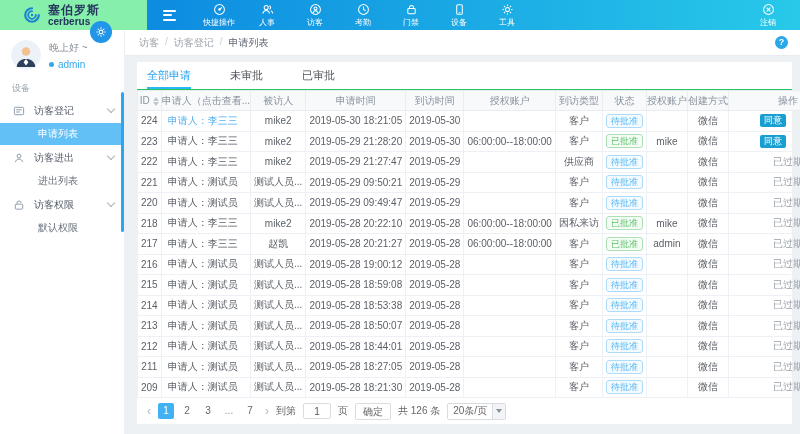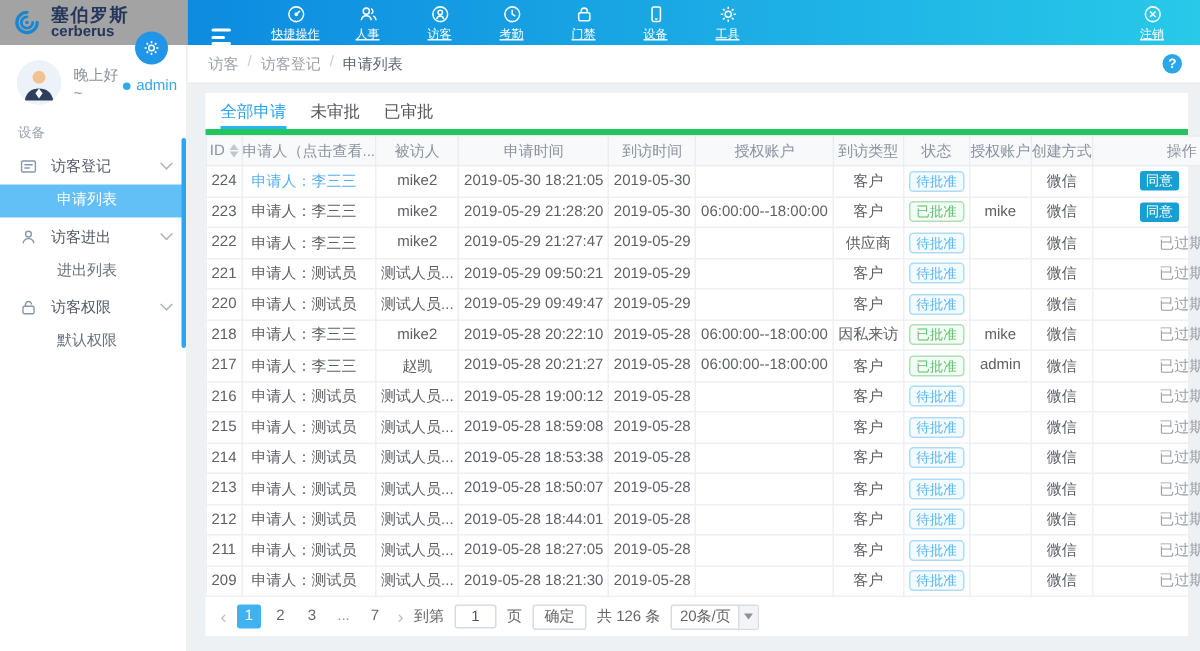--- a/index.html
+++ b/index.html
@@ -1,44 +1,44 @@
 <!DOCTYPE html>
 <html><head>
 <meta charset="utf-8">
 <style>
   * { margin:0; padding:0; box-sizing:border-box; }
   html,body { width:800px; height:434px; overflow:hidden;
     font-family:"Liberation Sans","DejaVu Sans",sans-serif; background:#eef1f4; }
 
   
   .top { display:flex; height:30px; }
-  .logo-area { width:125px; background:#a3a3a3; display:flex; align-items:center; padding-left:7px; gap:5px; }
+  .logo-area { width:147px; background:#86efac; display:flex; align-items:center; padding-left:21px; gap:5px; }
   .logo-area svg { width:22px; height:22px; }
   .logo-txt { display:flex; flex-direction:column; line-height:1; }
   .logo-title { font-size:12px; font-weight:bold; color:#24365c; letter-spacing:1px; }
   .logo-sub { font-size:10px; font-weight:bold; color:#24365c; margin-top:1px; }
-  .nav { flex:1; background:linear-gradient(90deg,#0d8be0,#28c9e9); display:flex; align-items:flex-end; color:#fff;text-decoration:underline; }
+  .nav { flex:1; background:linear-gradient(90deg,#0d8be0,#28c9e9); display:flex; align-items:center; color:#fff; }
   .burger { width:13px; display:flex; flex-direction:column; gap:2.5px; margin:0 19px 0 16px; cursor:pointer; }
   .burger i { display:block; height:2px; background:#fff; border-radius:1px; }
   .burger i:nth-child(2){ width:9px; }
   .nav-item { width:48px; height:30px; display:flex; flex-direction:column; align-items:center; justify-content:center; cursor:pointer; }
   .nav-ico { height:13px; display:flex; align-items:center; }
   .nav-ico svg { width:13px; height:13px; stroke-width:1.1; }
   .nav-lbl { font-size:8px; margin-top:1px; white-space:nowrap; }
   .logout { margin-left:auto; margin-right:8px; }
 
   
   .mid { display:flex; height:404px; }
   .sidebar { width:125px; background:#fff; position:relative; border-right:1px solid #eceff3; }
   .gear-fab { position:absolute; left:90px; top:-9px; width:22px; height:22px; border-radius:50%;
     background:#2196e8; display:flex; align-items:center; justify-content:center; z-index:6; cursor:pointer; }
   .gear-fab svg { width:12px; height:12px; color:#fff; stroke-width:1.2; }
   .user-block { display:flex; padding:10px 6px 6px 11px; gap:8px; align-items:center; }
   .avatar { width:30px; height:30px; border-radius:50%; overflow:hidden; flex:none; }
-  .user-meta { display:flex; flex-direction:row; }
+  .user-meta { display:flex; flex-direction:column; }
   .greeting { font-size:10px; color:#8a9199; }
   .admin-line { display:flex; align-items:center; gap:4px; margin-top:4px; }
   .admin-dot { width:5px; height:5px; border-radius:50%; background:#2ea9ec; }
   .admin-name { font-size:10px; color:#36a7ea; }
   .section-label { font-size:9px; color:#9aa3ad; padding:6px 0 5px 12px; }
   .menu-item { height:21px; display:flex; align-items:center; padding:0 10px 0 13px; font-size:10px; color:#525a66; cursor:pointer; }
   .menu-item .m-ico { width:12px; height:12px; color:#8696a8; margin-right:9px; display:flex; }
   .menu-item .m-ico svg { width:12px; height:12px; stroke-width:1; }
   .chev { margin-left:auto; width:6px; height:6px; border-right:1px solid #aab2bb; border-bottom:1px solid #aab2bb;
     transform:rotate(45deg); margin-top:-3px; }
@@ -51,21 +51,21 @@
   .crumbs { display:flex; gap:6px; font-size:10px; color:#9aa1a9; }
   .crumbs .sep { color:#c8cdd2; }
   .crumbs .current { color:#5c6470; }
   .help { margin-left:auto; width:13px; height:13px; border-radius:50%; background:#29a7e8; color:#fff;
     font-size:9px; line-height:13px; text-align:center; font-weight:bold; cursor:pointer; }
 
   .content { flex:1; background:#eef1f4; padding:6px 8px 0 12px; min-width:0; }
   .panel { background:#fff; height:362px; display:flex; flex-direction:column; }
 
   
-  .tabs { height:28px; border-bottom:4px solid #22c55e; display:flex; padding-left:10px; gap:16px; flex:none; }
+  .tabs { height:28px; border-bottom:1px solid #22c55e; display:flex; padding-left:10px; gap:39px; flex:none; }
   .tab { font-size:11px; color:#51555c; line-height:26px; cursor:pointer; border-bottom:2px solid transparent; }
   .tab.active { color:#29a3f0; border-bottom-color:#29b6f2; }
 
   
   .table-wrap { display:flex; flex:none; }
   table { flex:1; border-collapse:collapse; table-layout:fixed; font-size:10px; color:#5b6067; min-width:0; }
   th { height:20px; background:#f8f9fb; color:#8a93a0; font-weight:normal; border:1px solid #e9edf2; font-size:10px; white-space:nowrap; overflow:hidden; }
   td { height:18px; border:1px solid #edf0f4; text-align:center; padding:0 3px; overflow:hidden; white-space:nowrap; }
   td.cell-applicant { text-align:left; padding-left:6px; }
   td.link { color:#53b1f3; cursor:pointer; }

